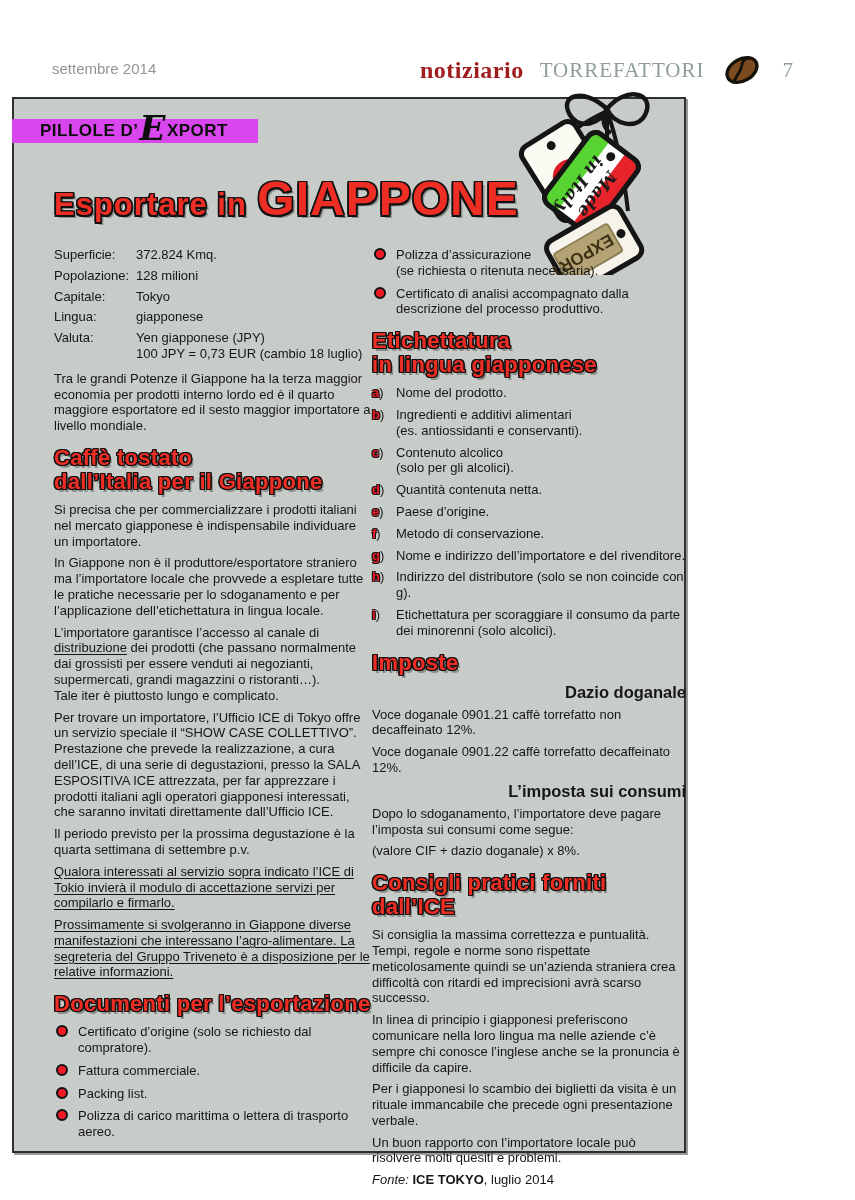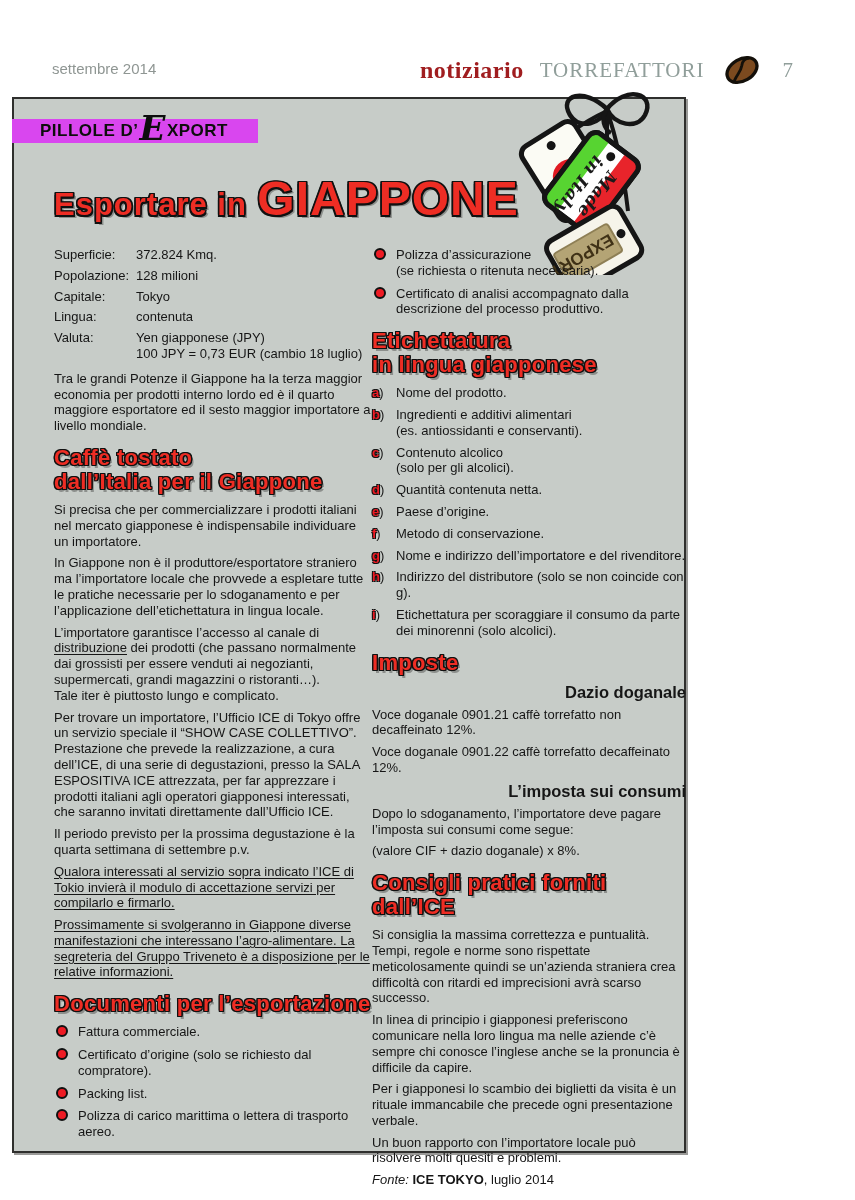--- a/index.html
+++ b/index.html
@@ -164,21 +164,21 @@
       <div class="fact-row">
         <span class="fact-label">Popolazione:</span>
         <span class="fact-value">128 milioni</span>
       </div>
       <div class="fact-row">
         <span class="fact-label">Capitale:</span>
         <span class="fact-value">Tokyo</span>
       </div>
       <div class="fact-row">
         <span class="fact-label">Lingua:</span>
-        <span class="fact-value">contenuta</span>
+        <span class="fact-value">giapponese</span>
       </div>
       <div class="fact-row">
         <span class="fact-label">Valuta:</span>
         <span class="fact-value">Yen giapponese (JPY)
 100 JPY = 0,73 EUR (cambio 18 luglio)</span>
       </div>
     </div>
 
     <p class="body-p">Tra le grandi Potenze il Giappone ha la terza maggior economia per prodotti interno lordo ed è il quarto maggiore esportatore ed il sesto maggior importatore a livello mondiale.</p>
 
@@ -190,25 +190,25 @@
     <p class="body-p"><span>L’importatore garantisce l’accesso al canale di </span><span class="underlined">distribuzione</span><span> dei prodotti (che passano normalmente dai grossisti per essere venduti ai negozianti, supermercati, grandi magazzini o ristoranti…).</span><br><span>Tale iter è piuttosto lungo e complicato.</span></p>
     <p class="body-p">Per trovare un importatore, l’Ufficio ICE di Tokyo offre un servizio speciale il “SHOW CASE COLLETTIVO”. Prestazione che  prevede la realizzazione, a cura dell’ICE,  di una serie di degustazioni, presso la SALA ESPOSITIVA ICE attrezzata, per far apprezzare i prodotti italiani  agli operatori giapponesi interessati, che saranno invitati  direttamente dall’Ufficio ICE.</p>
     <p class="body-p">Il periodo previsto per la prossima degustazione è la quarta settimana di settembre p.v.</p>
     <p class="body-p underlined">Qualora interessati al servizio sopra indicato l’ICE di Tokio invierà il modulo di accettazione servizi per compilarlo e firmarlo.</p>
     <p class="body-p underlined">Prossimamente si svolgeranno in Giappone diverse manifestazioni che interessano l’agro-alimentare. La segreteria del Gruppo Triveneto è a disposizione per le relative informazioni.</p>
 
     <h2 class="red-heading">Documenti per l’esportazione</h2>
 
     <div class="bullet-item">
       <span class="bullet-dot"></span>
+      <span class="bullet-text">Certificato d’origine (solo se richiesto dal compratore).</span>
+    </div>
+    <div class="bullet-item">
+      <span class="bullet-dot"></span>
       <span class="bullet-text">Fattura commerciale.</span>
-    </div>
-    <div class="bullet-item">
-      <span class="bullet-dot"></span>
-      <span class="bullet-text">Certificato d’origine (solo se richiesto dal compratore).</span>
     </div>
     <div class="bullet-item">
       <span class="bullet-dot"></span>
       <span class="bullet-text">Packing list.</span>
     </div>
     <div class="bullet-item">
       <span class="bullet-dot"></span>
       <span class="bullet-text">Polizza di carico marittima o lettera di trasporto aereo.</span>
     </div>
   </div>

